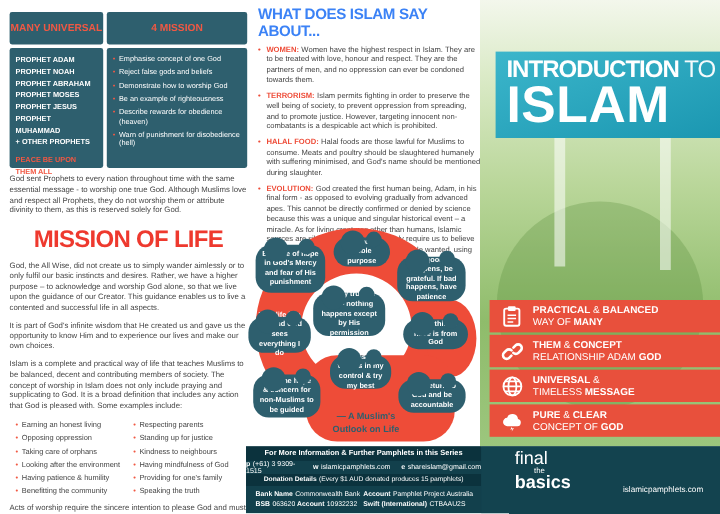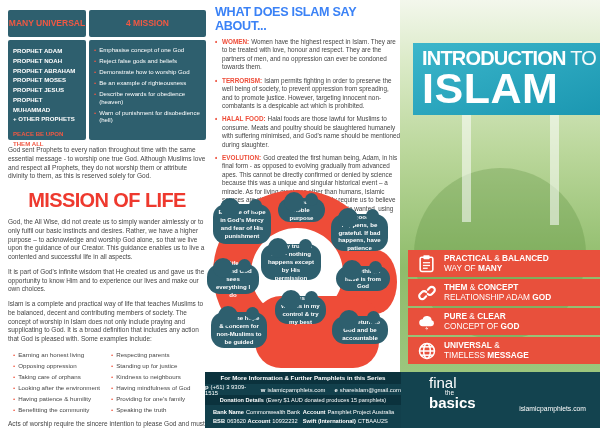--- a/index.html
+++ b/index.html
@@ -147,20 +147,24 @@
     <div class="dblob"></div>
     <div class="cloud c0">Balance of hope in God's Mercy and fear of His punishment</div>
     <div class="cloud c1">I have a noble purpose</div>
     <div class="cloud c2">If good happens, be grateful. If bad happens, have patience</div>
     <div class="cloud c3">Put my trust in God - nothing happens except by His permission</div>
     <div class="cloud c4">This life is a test and God sees everything I do</div>
     <div class="cloud c5">Everything I have is from God</div>
     <div class="cloud c6">Focus on what is in my control &amp; try my best</div>
     <div class="cloud c7">Genuine hope &amp; concern for non-Muslims to be guided</div>
     <div class="cloud c8">I will return to God and be accountable</div>
+    <div class="dcap">
+      <span>— A Muslim's</span><br>
+      <span>Outlook on Life</span>
+    </div>
   </div>
 
   <div class="right">
     <div class="dome"></div>
     <div class="minaret m1"></div>
     <div class="minaret m2"></div>
     <div class="titlebox">
       <div class="t1"><span class="tb">INTRODUCTION</span><span class="tn"> TO</span></div>
       <div class="t2">ISLAM</div>
     </div>
@@ -187,43 +191,43 @@
               <path d="M11 16l-2.2 2.2a3.6 3.6 0 11-5.1-5.1L6 10.8a3.6 3.6 0 015.1 0"></path>
             </svg>
         </span>
         <span class="btext">
           <span class="bb">THEM</span><span> &amp; </span><span class="bb">CONCEPT</span><br>
           <span>RELATIONSHIP ADAM </span><span class="bb">GOD</span>
         </span>
       </div>
       <div class="badge">
         <span class="bicon">
-          <svg width="20" height="20" viewBox="0 0 24 24">
-              <path d="M7 17a4.2 4.2 0 01-.3-8.4A5.6 5.6 0 0117.6 9.9 3.6 3.6 0 0117 17z" fill="#fff"></path>
-              <path d="M11.5 17.5l-1.6 3 2-0.8-0.6 2.6 2.3-3.4-1.9 0.5z" fill="#fff"></path>
-            </svg>
-        </span>
-        <span class="btext">
-          <span class="bb">PURE</span><span> &amp; </span><span class="bb">CLEAR</span><br>
-          <span>CONCEPT OF </span><span class="bb">GOD</span>
-        </span>
-      </div>
-      <div class="badge">
-        <span class="bicon">
           <svg width="20" height="20" viewBox="0 0 24 24" fill="none" stroke="#fff" stroke-width="1.8">
               <circle cx="12" cy="12" r="9"></circle>
               <ellipse cx="12" cy="12" rx="4" ry="9"></ellipse>
               <line x1="3" y1="12" x2="21" y2="12"></line>
               <line x1="4.3" y1="7" x2="19.7" y2="7"></line>
               <line x1="4.3" y1="17" x2="19.7" y2="17"></line>
             </svg>
         </span>
         <span class="btext">
           <span class="bb">UNIVERSAL</span><span> &amp;</span><span class="bb"></span><br>
           <span>TIMELESS </span><span class="bb">MESSAGE</span>
+        </span>
+      </div>
+      <div class="badge">
+        <span class="bicon">
+          <svg width="20" height="20" viewBox="0 0 24 24">
+              <path d="M7 17a4.2 4.2 0 01-.3-8.4A5.6 5.6 0 0117.6 9.9 3.6 3.6 0 0117 17z" fill="#fff"></path>
+              <path d="M11.5 17.5l-1.6 3 2-0.8-0.6 2.6 2.3-3.4-1.9 0.5z" fill="#fff"></path>
+            </svg>
+        </span>
+        <span class="btext">
+          <span class="bb">PURE</span><span> &amp; </span><span class="bb">CLEAR</span><br>
+          <span>CONCEPT OF </span><span class="bb">GOD</span>
         </span>
       </div>
     </div>
   </div>
 
   <div class="footer">
     <div class="finfo">
       <div class="fseries">For More Information &amp; Further Pamphlets in this Series</div>
       <div class="fcontact">
         <span><b>p</b><span>(+61) 3 9309-1515</span></span>

